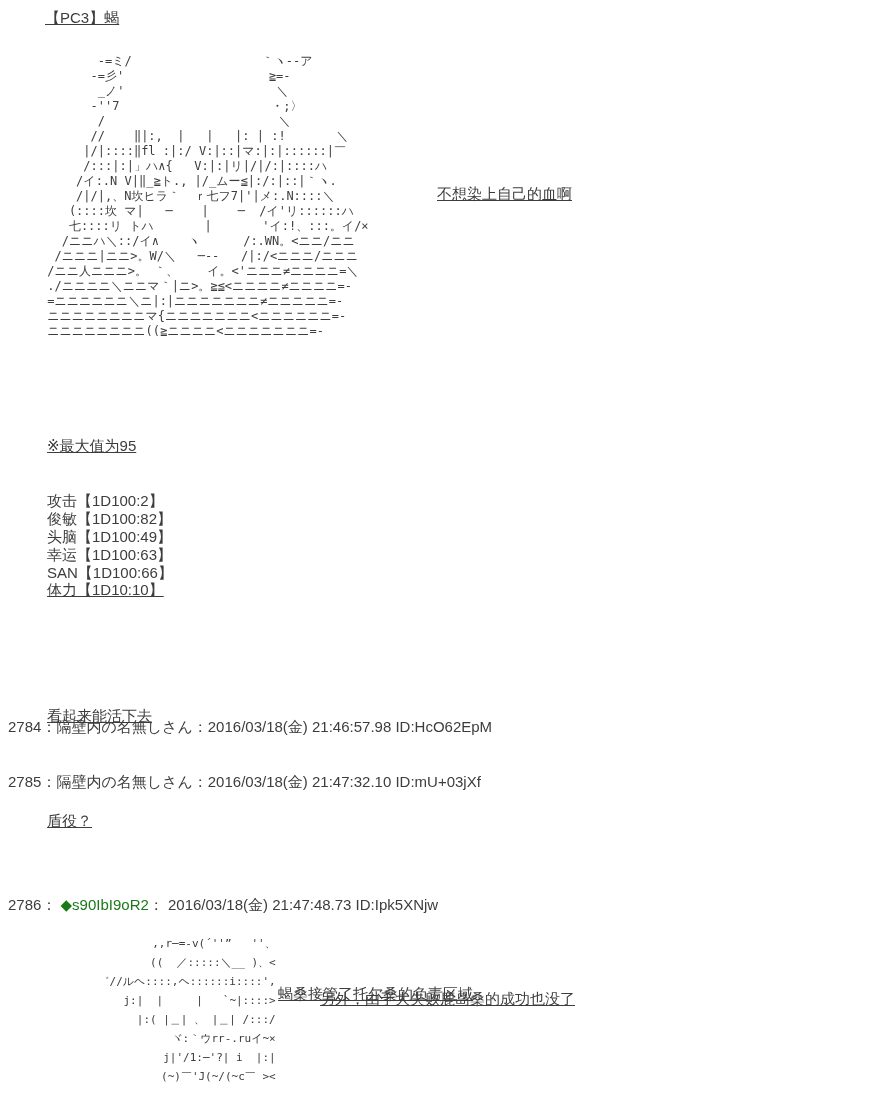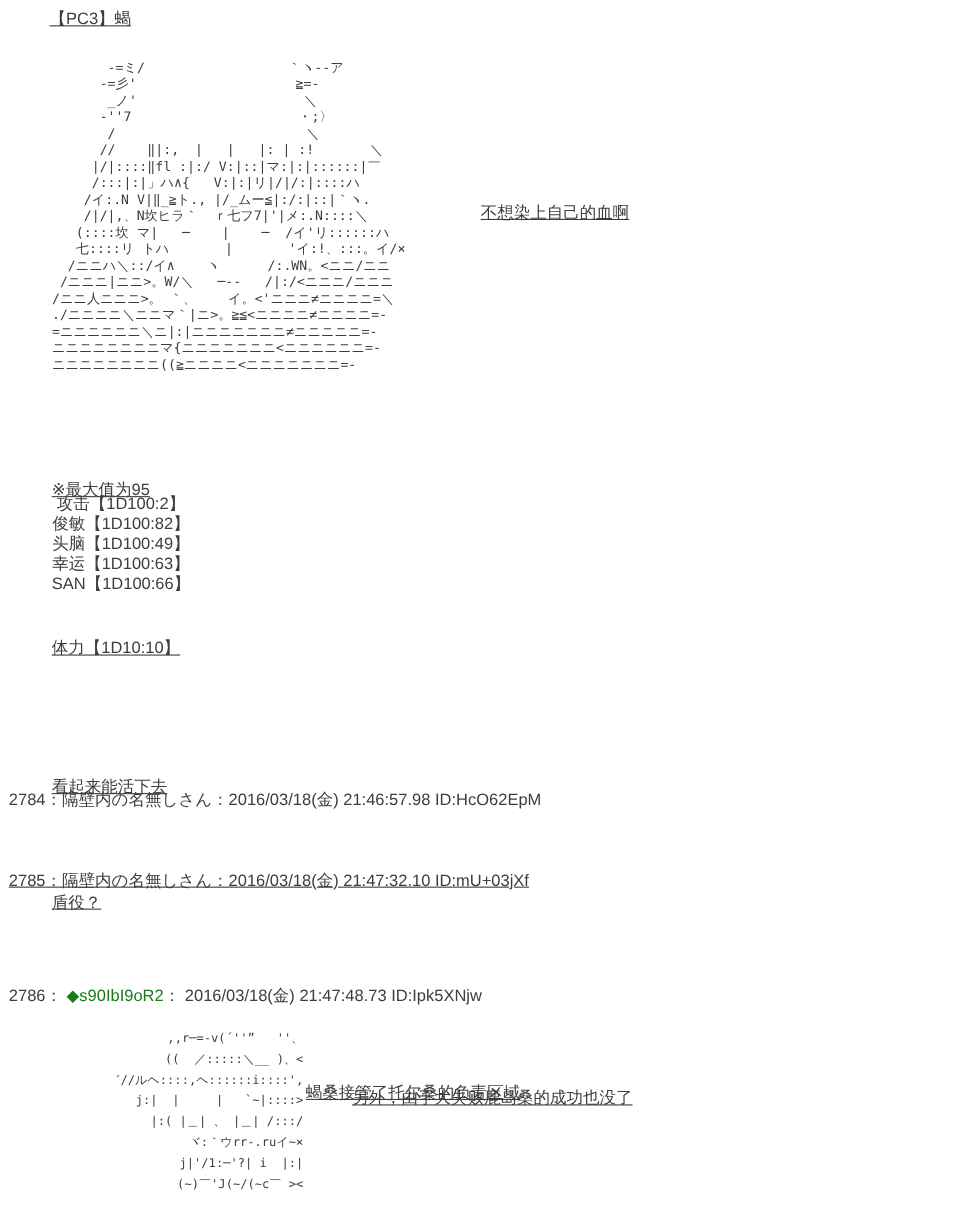--- a/index.html
+++ b/index.html
@@ -44,31 +44,31 @@
   /ニニニ|ニニ&gt;。W/＼   ─--   /|:/&lt;ニニニ/ニニニ
  /ニニ人ニニニ&gt;。 ｀、    イ。&lt;'ニニニ≠ニニニニ=＼
  ./ニニニニ＼ニニマ｀|ニ&gt;。≧≦&lt;ニニニニ≠ニニニニ=-
  =ニニニニニニ＼ニ|:|ニニニニニニニ≠ニニニニニ=-
  ニニニニニニニニマ{ニニニニニニニ&lt;ニニニニニニ=-
  ニニニニニニニニ((≧ニニニニ&lt;ニニニニニニニ=-</pre>
 
 <div class="abs t15" style="left:437px;top:184px;">不想染上自己的血啊</div>
 
 <div class="abs t15" style="left:47px;top:436px;">※最大值为95</div>
-<div class="abs stats" style="left:47px;top:450px;text-align:center;">攻击【1D100:2】
+<div class="abs stats" style="left:47px;top:492px;">攻击【1D100:2】
 俊敏【1D100:82】
 头脑【1D100:49】
 幸运【1D100:63】
 SAN【1D100:66】</div>
 <div class="abs t15" style="left:47px;top:580px;">体力【1D10:10】</div>
 
 <div class="abs post-header" style="left:8px;top:686px;margin-top:32px;"><span>2784</span><span>：</span><span>隔壁内の名無しさん</span><span>：2016/03/18(金) 21:46:57.98 ID:HcO62EpM</span></div>
 <div class="abs t15" style="left:47px;top:706px;">看起来能活下去</div>
 
-<div class="abs post-header" style="left:8px;top:791px;text-decoration:underline;"><span>2785</span><span>：</span><span>隔壁内の名無しさん</span><span>：2016/03/18(金) 21:47:32.10 ID:mU+03jXf</span></div>
+<div class="abs post-header" style="left:8px;top:773px;"><span>2785</span><span>：</span><span>隔壁内の名無しさん</span><span>：2016/03/18(金) 21:47:32.10 ID:mU+03jXf</span></div>
 <div class="abs t15" style="left:47px;top:811px;">盾役？</div>
 
 <div class="abs post-header" style="left:8px;top:896px;"><span>2786</span><span>： </span><span class="name-green">◆s90IbI9oR2</span><span>： 2016/03/18(金) 21:47:48.73 ID:Ipk5XNjw</span></div>
 
 <pre class="aa-small abs" style="left:85px;top:934px;">    ,,r─=-v(´''”   ''、
    ((  ／:::::＼__ )、&lt;
   ゛//ルヘ::::,ヘ::::::i::::',
    j:|  |     |   `~|::::&gt;
    |:( |＿| 、 |＿| /:::/
    ヾ:｀ウrr-.ruイ~×

